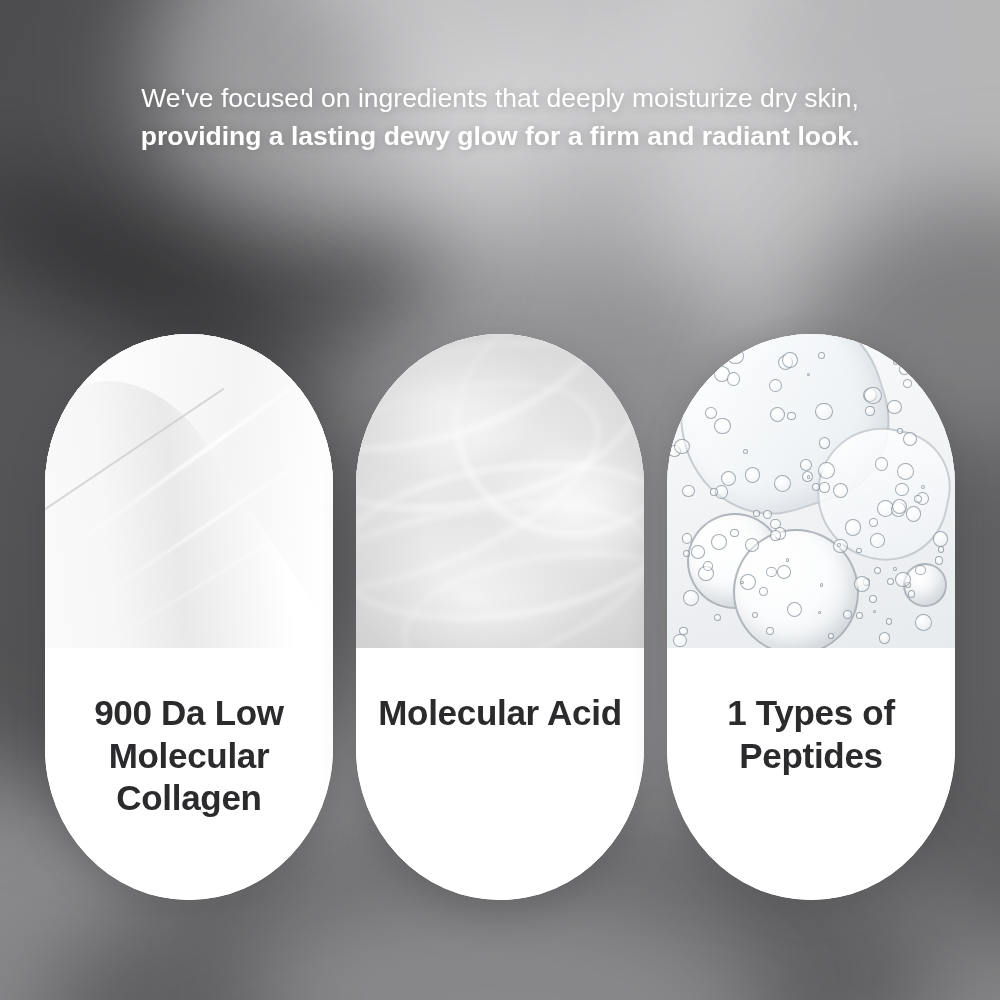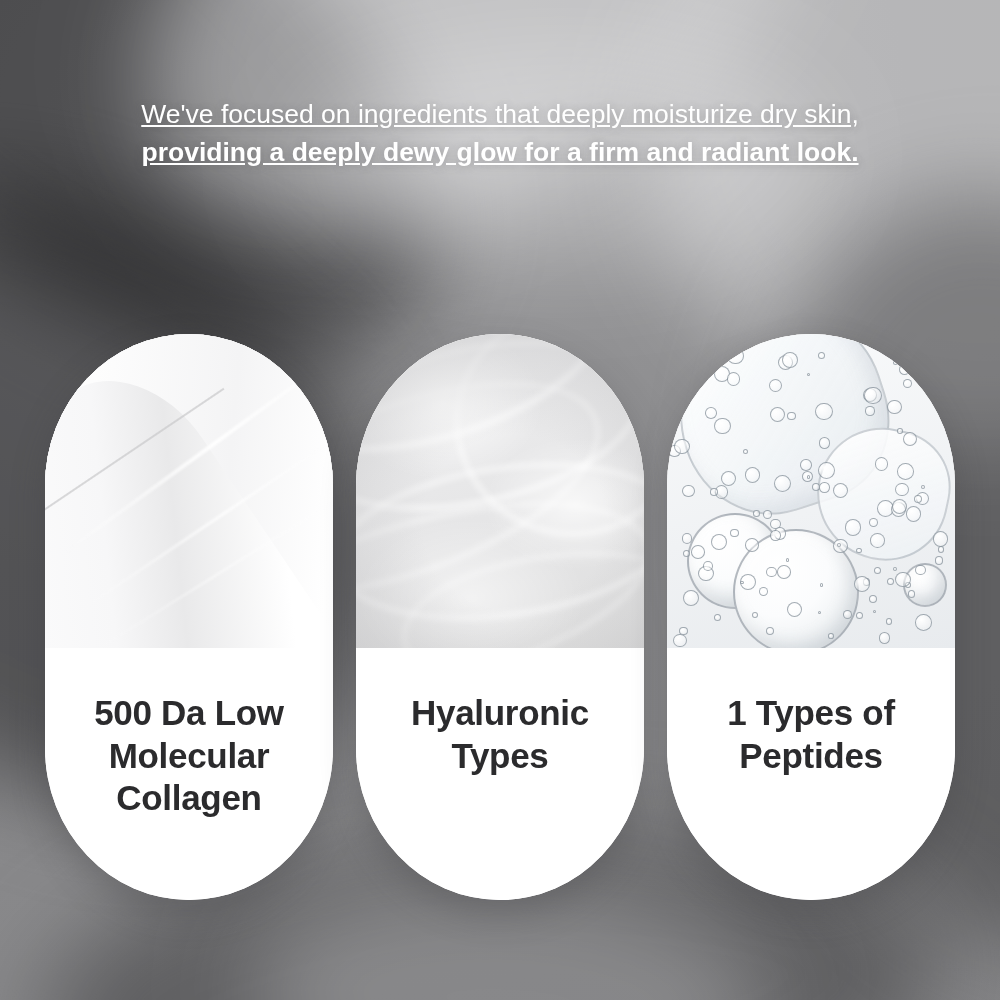--- a/index.html
+++ b/index.html
@@ -116,27 +116,26 @@
   }
   .title {
     color:#ffffff;
     font-size:66px;
     font-weight:700;
     letter-spacing:-.5px;
     line-height:1.05;
     text-shadow:0 2px 14px rgba(70,70,72,.28);
   }
   .subtitle {
-    margin-top:26px;
+    margin-top:10px;
     color:#ffffff;
     font-size:26.5px;
     line-height:1.42;
     font-weight:400;
     text-shadow:0 1px 8px rgba(70,70,72,.30);
-    text-decoration:underline;
   }
   .subtitle .strong { font-weight:700; display:block; }
 
   
   .cards {
     position:absolute;
     left:45px; top:334px;
     width:910px; height:566px;
     display:flex;
     justify-content:space-between;
@@ -311,62 +310,62 @@
     <div class="blob light b4"></div>
     <div class="blob b5"></div>
     <div class="blob b6"></div>
     <div class="blob light b7"></div>
     <div class="blob light b8"></div>
   </div>
 
   <div class="header">
     <div class="subtitle">
       <span>We've focused on ingredients that deeply moisturize dry skin,</span>
-      <span class="strong">providing a deeply dewy glow for a firm and radiant look.</span>
+      <span class="strong">providing a lasting dewy glow for a firm and radiant look.</span>
     </div>
   </div>
 
   <div class="cards">
 
     <div class="card">
       <div class="card-shadow"></div>
       <div class="card-media">
         <div class="art-cream">
           <div class="shade"></div>
           <div class="crest"></div>
           <div class="sheet"></div>
           <div class="fold"></div>
           <div class="edge"></div>
           <div class="hl hl1"></div>
           <div class="hl hl2"></div>
           <div class="hl hl3"></div>
         </div>
       </div>
       <div class="card-label">
-        <span>500 Da Low Molecular Collagen</span>
+        <span>900 Da Low Molecular Collagen</span>
       </div>
     </div>
 
     <div class="card">
       <div class="card-shadow"></div>
       <div class="card-media">
         <div class="art-water">
           <div class="rip r1"></div>
           <div class="rip r2"></div>
           <div class="rip r3"></div>
           <div class="rip r4"></div>
           <div class="rip r5"></div>
           <div class="rip r6"></div>
           <div class="rip r7"></div>
           <div class="glow"></div>
           <div class="dim"></div>
         </div>
       </div>
       <div class="card-label">
-        <span>Hyaluronic Types</span>
+        <span>Molecular Acid</span>
       </div>
     </div>
 
     <div class="card">
       <div class="card-shadow"></div>
       <div class="card-media">
         <div class="art-bubbles" id="bubbles">
           <div class="slab"></div>
           <div class="slab2"></div>
           <div class="big bA"></div>

